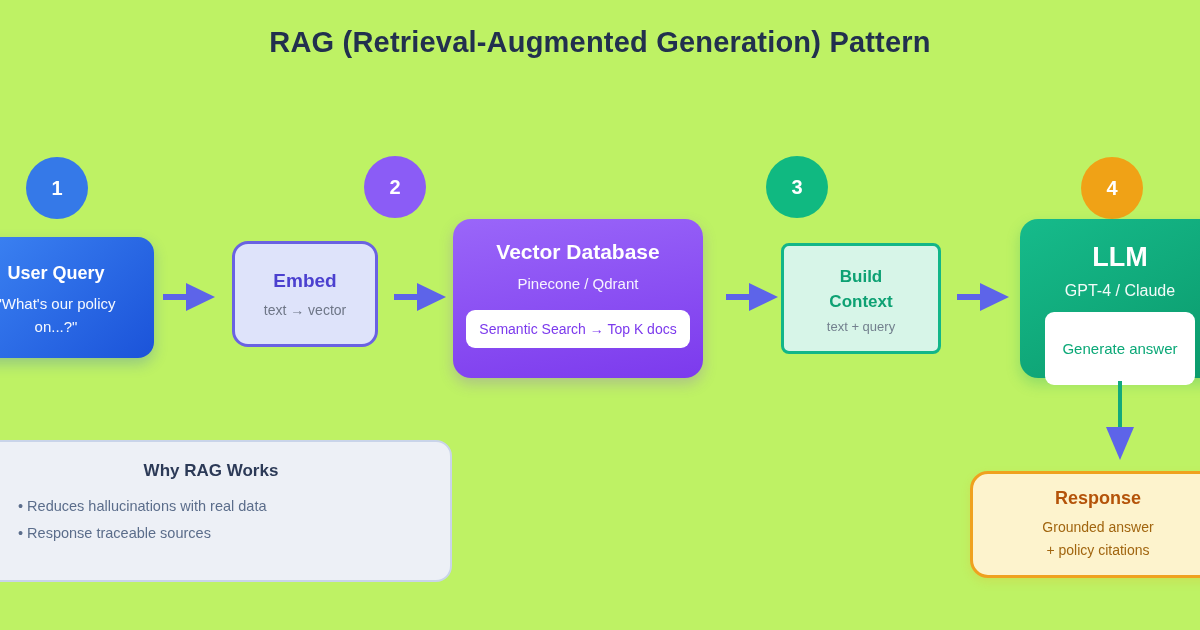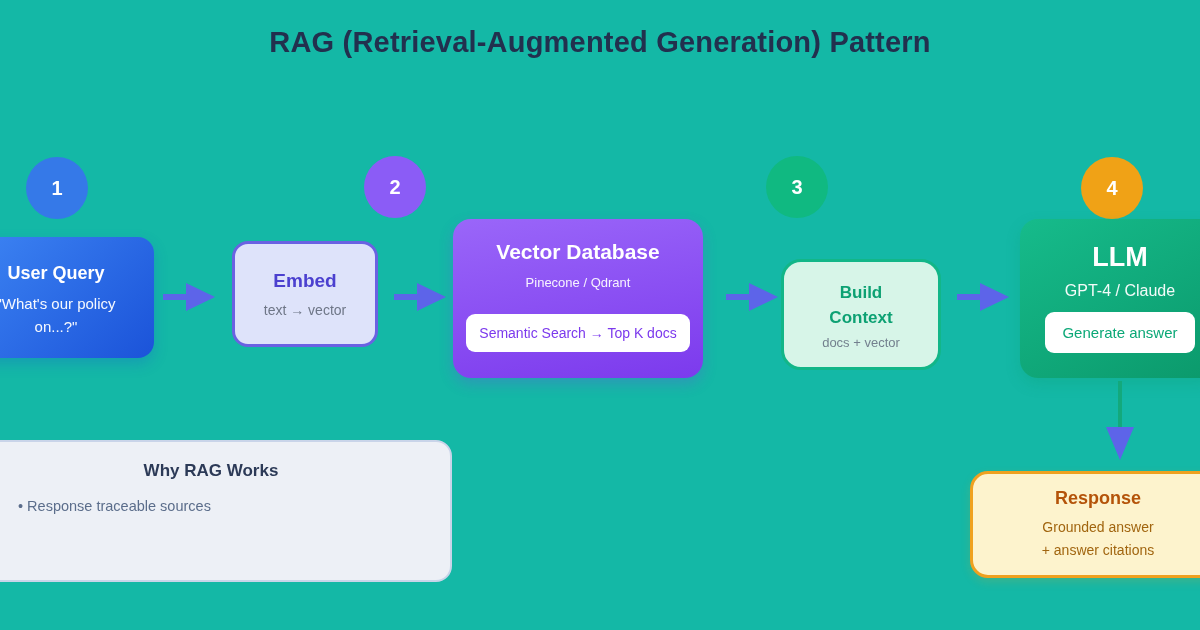--- a/index.html
+++ b/index.html
@@ -2,21 +2,21 @@
 <html><head>
 <meta charset="utf-8">
 <style>
   html, body { margin: 0; padding: 0; }
   body { font-family: "Liberation Sans", "DejaVu Sans", sans-serif; }
 
   .canvas {
     position: relative;
     width: 1200px;
     height: 630px;
-    background: #14b8a6;
+    background: #bef264;
     overflow: hidden;
   }
 
   
   .main-title {
     position: absolute;
     top: 26px; left: 0;
     width: 100%;
     margin: 0;
     text-align: center;
@@ -91,38 +91,37 @@
     border-radius: 18px;
     background: linear-gradient(170deg, #9a66f9 0%, #7c3aed 100%);
     box-shadow: 0 6px 14px rgba(124, 58, 237, 0.25);
     justify-content: flex-start;
     padding-top: 21px;
   }
   .node-vector-db .node-title {
     color: #ffffff; font-size: 21px; font-weight: 700; margin-bottom: 11px; text-align: right;
   }
   .node-vector-db .node-sub {
-    color: rgba(255,255,255,0.93); font-size: 13px; margin-bottom: 24px; text-align: right;
+    color: rgba(255,255,255,0.93); font-size: 15px; margin-bottom: 18px; text-align: right;
   }
   .badge {
     background: #ffffff;
     border-radius: 9px;
     padding: 11px 13px;
     font-size: 14px;
   }
   .node-vector-db .badge { color: #7c3aed; }
 
   
   .node-build-context {
     left: 781px; top: 243px;
     width: 160px; height: 111px;
-    border-radius: 20px;
+    border-radius: 8px;
     background: #d7f5e8;
     border: 3px solid #12b688;
-    margin-top: 16px;
   }
   .node-build-context .node-title {
     color: #0da173; font-size: 17px; font-weight: 700;
     line-height: 1.5; max-width: 84px; margin-bottom: 4px;
   }
   .node-build-context .node-sub { color: #73808e; font-size: 13px; }
 
   
   .node-llm {
     left: 1020px; top: 219px;
@@ -132,21 +131,21 @@
     box-shadow: 0 6px 14px rgba(12, 154, 108, 0.25);
     justify-content: flex-start;
     padding-top: 23px;
   }
   .node-llm .node-title {
     color: #ffffff; font-size: 27px; font-weight: 700; margin-bottom: 9px;
   }
   .node-llm .node-sub {
     color: rgba(255,255,255,0.95); font-size: 16px; margin-bottom: 12px;
   }
-  .node-llm .badge { color: #0ba877; font-size: 15px; padding: 12px 17px; }
+  .node-llm .badge { color: #0ba877; font-size: 15px; padding: 28px 17px; }
 
   
   .node-response {
     left: 970px; top: 471px;
     width: 256px; height: 107px;
     border-radius: 18px;
     background: #fdf3cd;
     border: 3px solid #efa11f;
     box-shadow: 0 4px 10px rgba(239, 161, 31, 0.18);
   }
@@ -258,45 +257,46 @@
     <div class="badge">Semantic Search → Top K docs</div>
   </div>
 
   <div class="h-arrow h-arrow-3">
     <div class="stem"></div>
     <div class="head"></div>
   </div>
 
   <div class="node node-build-context">
     <div class="node-title">Build Context</div>
-    <div class="node-sub">docs + vector</div>
+    <div class="node-sub">text + query</div>
   </div>
 
   <div class="h-arrow h-arrow-4">
     <div class="stem"></div>
     <div class="head"></div>
   </div>
 
   <div class="node node-llm">
     <div class="node-title">LLM</div>
     <div class="node-sub">GPT-4 / Claude</div>
     <div class="badge">Generate answer</div>
   </div>
 
   <div class="v-arrow-stem"></div>
   <div class="v-arrow-head"></div>
 
   <div class="node node-response">
     <div class="node-title">Response</div>
     <div class="node-sub">
       <div>Grounded answer</div>
-      <div>+ answer citations</div>
+      <div>+ policy citations</div>
     </div>
   </div>
 
   <div class="why-panel">
     <h2 class="why-title">Why RAG Works</h2>
     <ul>
+      <li>Reduces hallucinations with real data</li>
       <li>Response traceable sources</li>
     </ul>
   </div>
 
 </div>
 
 </body></html>

